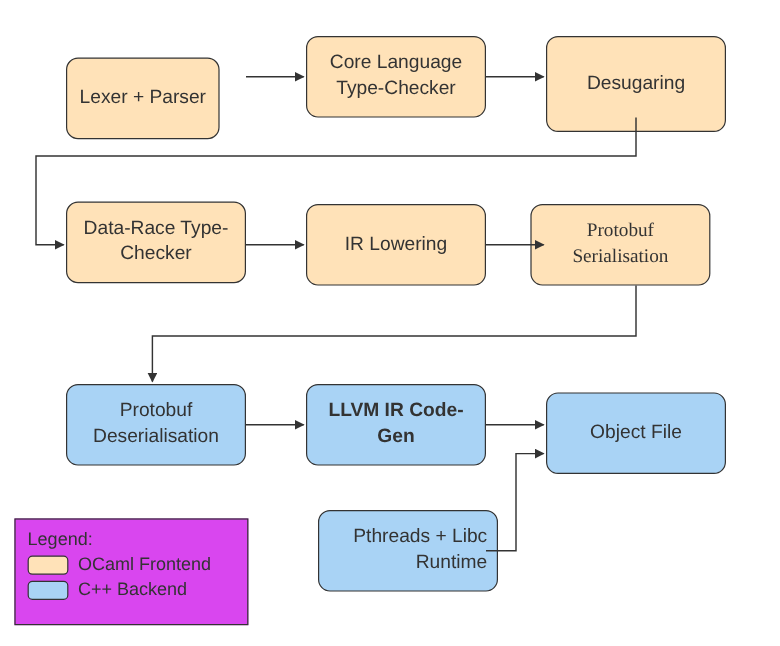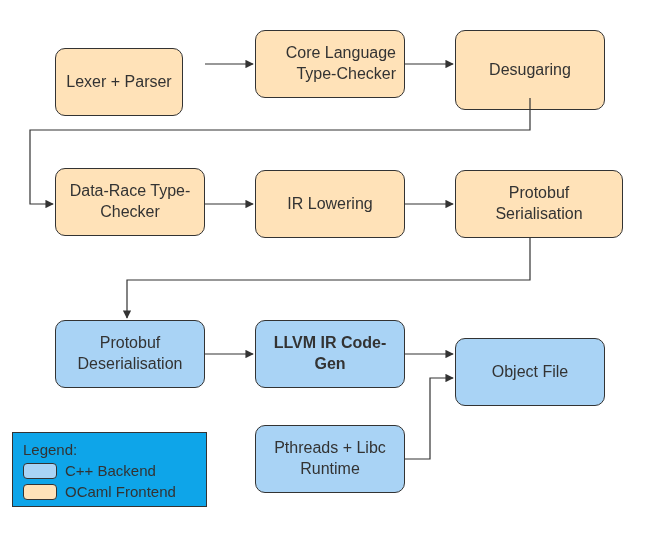--- a/index.html
+++ b/index.html
@@ -22,22 +22,22 @@
     text-align: center;
     font-size: 16px;
     line-height: 1.3;
     padding: 6px 8px;
   }
   .ocaml { background: #ffe2b8; }
   .cpp   { background: #a9d3f5; }
   .legend {
     position: absolute;
     border: 1px solid #333;
-    background: #0ea5e9;
-    padding: 8px 10px 6px 10px;
+    background: #d946ef;
+    padding: 8px 10px 20px 10px;
     font-size: 15px;
   }
   .legend .title { margin-bottom: 4px; }
   .legend .row { display: flex; align-items: center; margin-top: 4px; }
   .swatch {
     width: 34px; height: 16px;
     border: 1px solid #333;
     border-radius: 4px;
     margin-right: 8px;
   }
@@ -47,66 +47,66 @@
     width: 650px; height: 538px;
     pointer-events: none;
   }
 </style>
 </head>
 <body>
 
 <div class="node ocaml" style="left:55px; top:30px; width:128px; height:68px;margin-top:18px;">
   <span>Lexer + Parser</span>
 </div>
-<div class="node ocaml" style="left:255px; top:30px; width:150px; height:68px;text-align:right;">
+<div class="node ocaml" style="left:255px; top:30px; width:150px; height:68px;">
   <span>Core Language
 Type-Checker</span>
 </div>
 <div class="node ocaml" style="left:455px; top:30px; width:150px; height:80px;">
   <span>Desugaring</span>
 </div>
 
 <div class="node ocaml" style="left:55px; top:168px; width:150px; height:68px;">
   <span>Data-Race
 Type-Checker</span>
 </div>
 <div class="node ocaml" style="left:255px; top:170px; width:150px; height:68px;text-align:right;">
   <span>IR Lowering</span>
 </div>
-<div class="node ocaml" style="left:455px; top:170px; width:168px; height:68px;">
+<div class="node ocaml" style="left:442px; top:170px; width:150px; height:68px;font-family:Liberation Serif, serif;">
   <span>Protobuf
 Serialisation</span>
 </div>
 
 <div class="node cpp" style="left:55px; top:320px; width:150px; height:68px;">
   <span>Protobuf
 Deserialisation</span>
 </div>
 <div class="node cpp" style="left:255px; top:320px; width:150px; height:68px;font-weight:bold;">
   <span>LLVM IR
 Code-Gen</span>
 </div>
-<div class="node cpp" style="left:455px; top:338px; width:150px; height:68px;">
+<div class="node cpp" style="left:455px; top:327px; width:150px; height:68px;">
   <span>Object File</span>
 </div>
 
-<div class="node cpp" style="left:255px; top:425px; width:150px; height:68px;">
+<div class="node cpp" style="left:265px; top:425px; width:150px; height:68px;text-align:right;">
   <span>Pthreads + Libc
 Runtime</span>
 </div>
 
 <div class="legend" style="left:12px; top:432px; width:195px;">
   <div class="title">Legend:</div>
   <div class="row">
+    <span class="swatch" style="background:#ffe2b8;"></span>
+    <span>OCaml Frontend</span>
+  </div>
+  <div class="row">
     <span class="swatch" style="background:#a9d3f5;"></span>
     <span>C++ Backend</span>
-  </div>
-  <div class="row">
-    <span class="swatch" style="background:#ffe2b8;"></span>
-    <span>OCaml Frontend</span>
   </div>
 </div>
 
 <svg class="edges">
   <defs>
     <marker id="arrow" viewBox="0 0 10 10" refX="9" refY="5" markerWidth="7" markerHeight="7" orient="auto-start-reverse">
       <path d="M 0 0 L 10 5 L 0 10 z" fill="#333"></path>
     </marker>
   </defs>
   <g stroke="#333" stroke-width="1.2" fill="none" marker-end="url(#arrow)">

